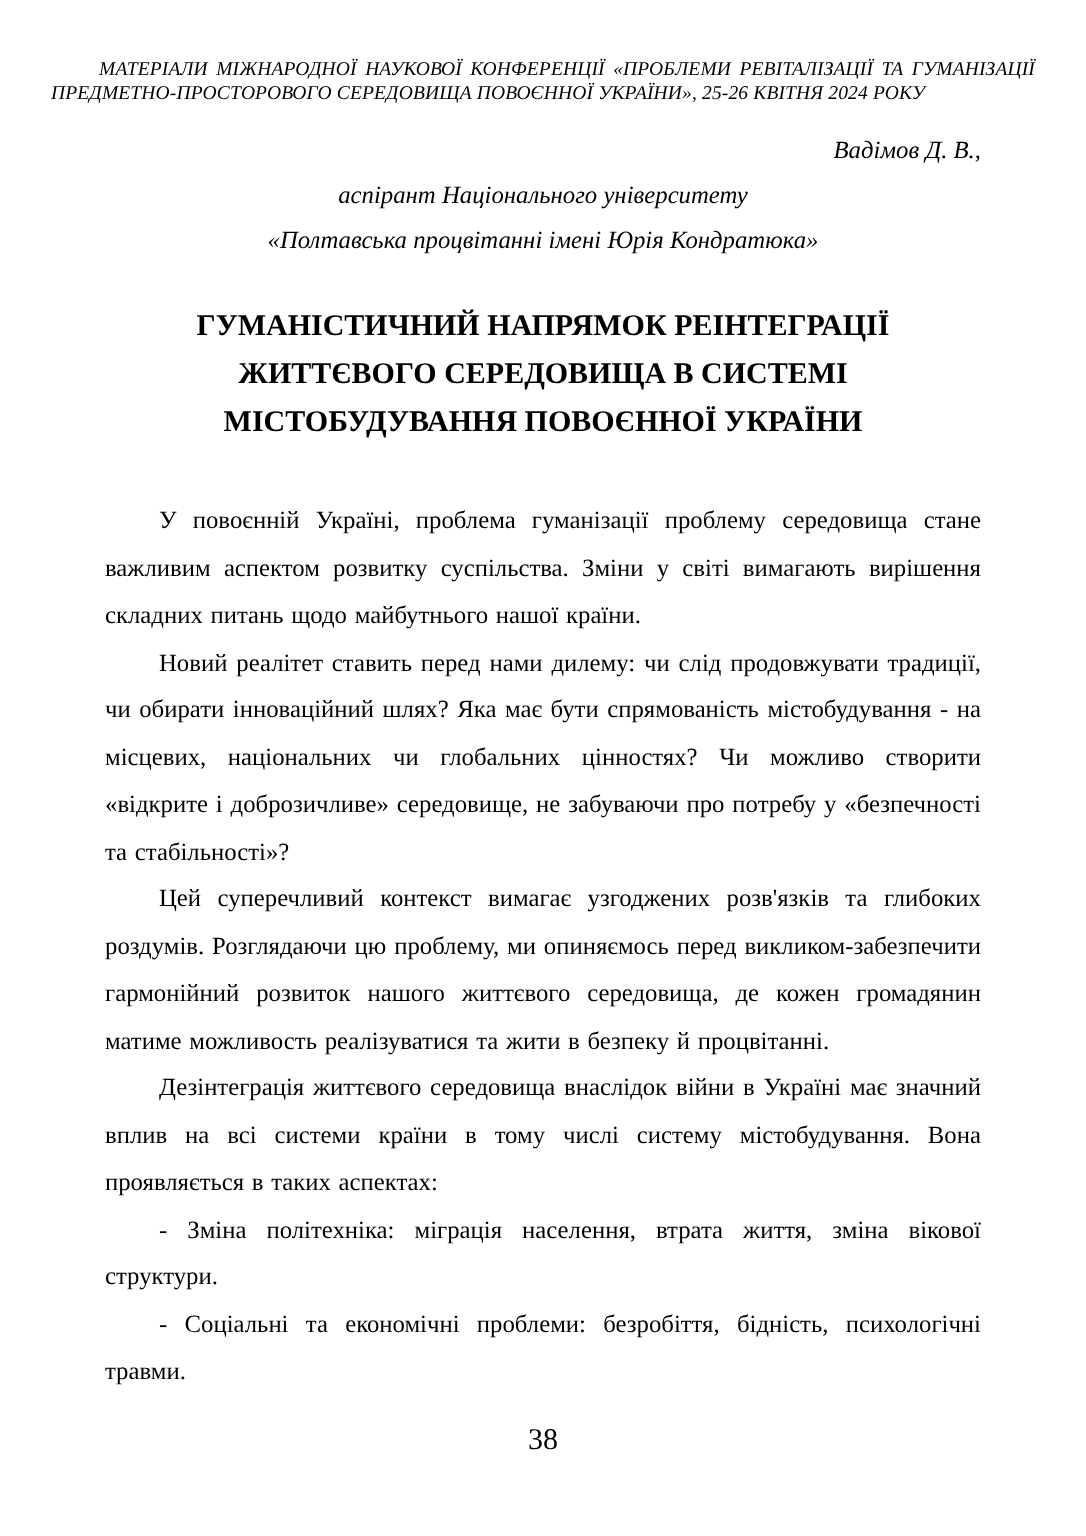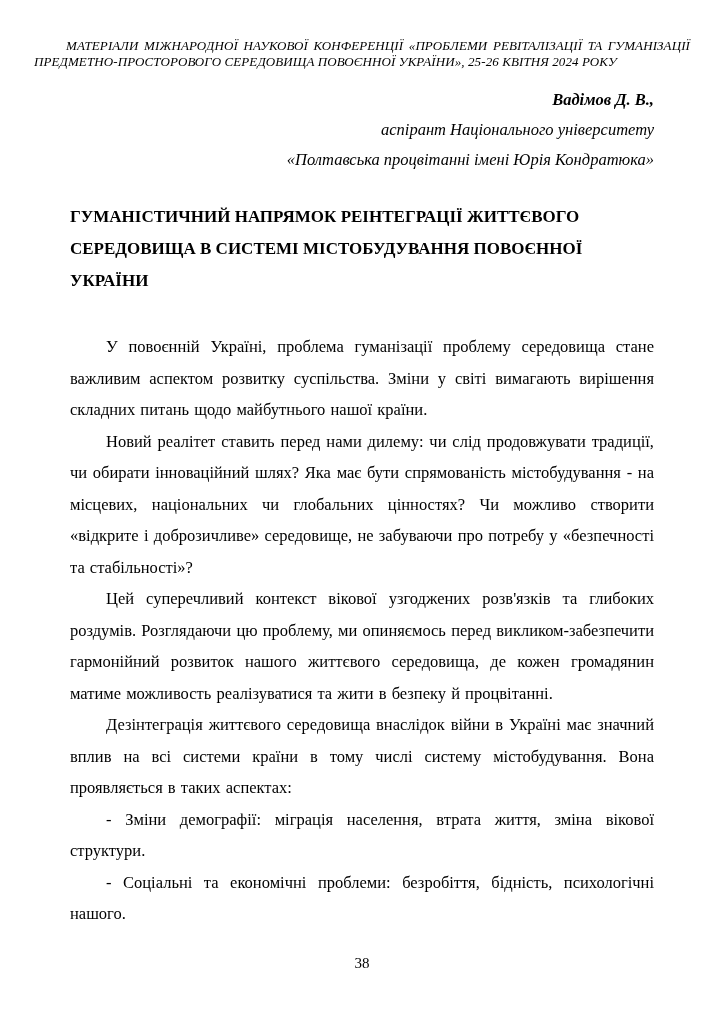--- a/index.html
+++ b/index.html
@@ -27,71 +27,73 @@
     margin: 0 -36px 0 -36px;
     letter-spacing: 0.1px;
   }
   .byline-block {
     margin-top: 16px;
     text-align: right;
     font-size: 16.5px;
     line-height: 30px;
   }
   .author-name {
-    font-weight: bold;
+    font-weight: normal;
     font-style: italic;
   }
   .affiliation {
     font-style: italic;
+    text-align: center;
   }
   .paper-title {
     margin-top: 26px;
+    text-align: center;
     font-weight: bold;
-    font-size: 17px;
+    font-size: 20px;
     line-height: 32px;
   }
   .body-text {
     margin-top: 34px;
   }
   .body-text p {
     margin: 0;
     text-align: justify;
     text-indent: 36px;
     font-size: 16.5px;
     line-height: 31.5px;
     word-spacing: 1px;
   }
   .page-number {
     position: absolute;
     bottom: 52px;
     left: 0;
     right: 0;
     text-align: center;
-    font-size: 15px;
+    font-size: 20px;
   }
 </style>
 </head>
 <body>
 
 <div class="page">
 
   <div class="conf-header">МАТЕРІАЛИ МІЖНАРОДНОЇ НАУКОВОЇ КОНФЕРЕНЦІЇ «ПРОБЛЕМИ РЕВІТАЛІЗАЦІЇ ТА ГУМАНІЗАЦІЇ ПРЕДМЕТНО-ПРОСТОРОВОГО СЕРЕДОВИЩА ПОВОЄННОЇ УКРАЇНИ», 25-26 КВІТНЯ 2024 РОКУ</div>
 
   <div class="byline-block">
     <div class="author-name">Вадімов Д. В.,</div>
     <div class="affiliation">аспірант Національного університету</div>
     <div class="affiliation">«Полтавська процвітанні імені Юрія Кондратюка»</div>
   </div>
 
   <div class="paper-title">ГУМАНІСТИЧНИЙ НАПРЯМОК РЕІНТЕГРАЦІЇ ЖИТТЄВОГО СЕРЕДОВИЩА В СИСТЕМІ МІСТОБУДУВАННЯ ПОВОЄННОЇ УКРАЇНИ</div>
 
   <div class="body-text">
     <p>У повоєнній Україні, проблема гуманізації проблему середовища стане важливим аспектом розвитку суспільства. Зміни у світі вимагають вирішення складних питань щодо майбутнього нашої країни.</p>
     <p>Новий реалітет ставить перед нами дилему: чи слід продовжувати традиції, чи обирати інноваційний шлях? Яка має бути спрямованість містобудування - на місцевих, національних чи глобальних цінностях? Чи можливо створити «відкрите і доброзичливе» середовище, не забуваючи про потребу у «безпечності та стабільності»?</p>
-    <p>Цей суперечливий контекст вікової узгоджених розв'язків та глибоких роздумів. Розглядаючи цю проблему, ми опиняємось перед викликом-забезпечити гармонійний розвиток нашого життєвого середовища, де кожен громадянин матиме можливость реалізуватися та жити в безпеку й процвітанні.</p>
+    <p>Цей суперечливий контекст вимагає узгоджених розв'язків та глибоких роздумів. Розглядаючи цю проблему, ми опиняємось перед викликом-забезпечити гармонійний розвиток нашого життєвого середовища, де кожен громадянин матиме можливость реалізуватися та жити в безпеку й процвітанні.</p>
     <p>Дезінтеграція життєвого середовища внаслідок війни в Україні має значний вплив на всі системи країни в тому числі систему містобудування. Вона проявляється в таких аспектах:</p>
-    <p>- Зміни демографії: міграція населення, втрата життя, зміна вікової структури.</p>
-    <p>- Соціальні та економічні проблеми: безробіття, бідність, психологічні нашого.</p>
+    <p>- Зміна політехніка: міграція населення, втрата життя, зміна вікової структури.</p>
+    <p>- Соціальні та економічні проблеми: безробіття, бідність, психологічні травми.</p>
   </div>
 
   <div class="page-number">38</div>
 
 </div>
 
 </body></html>

